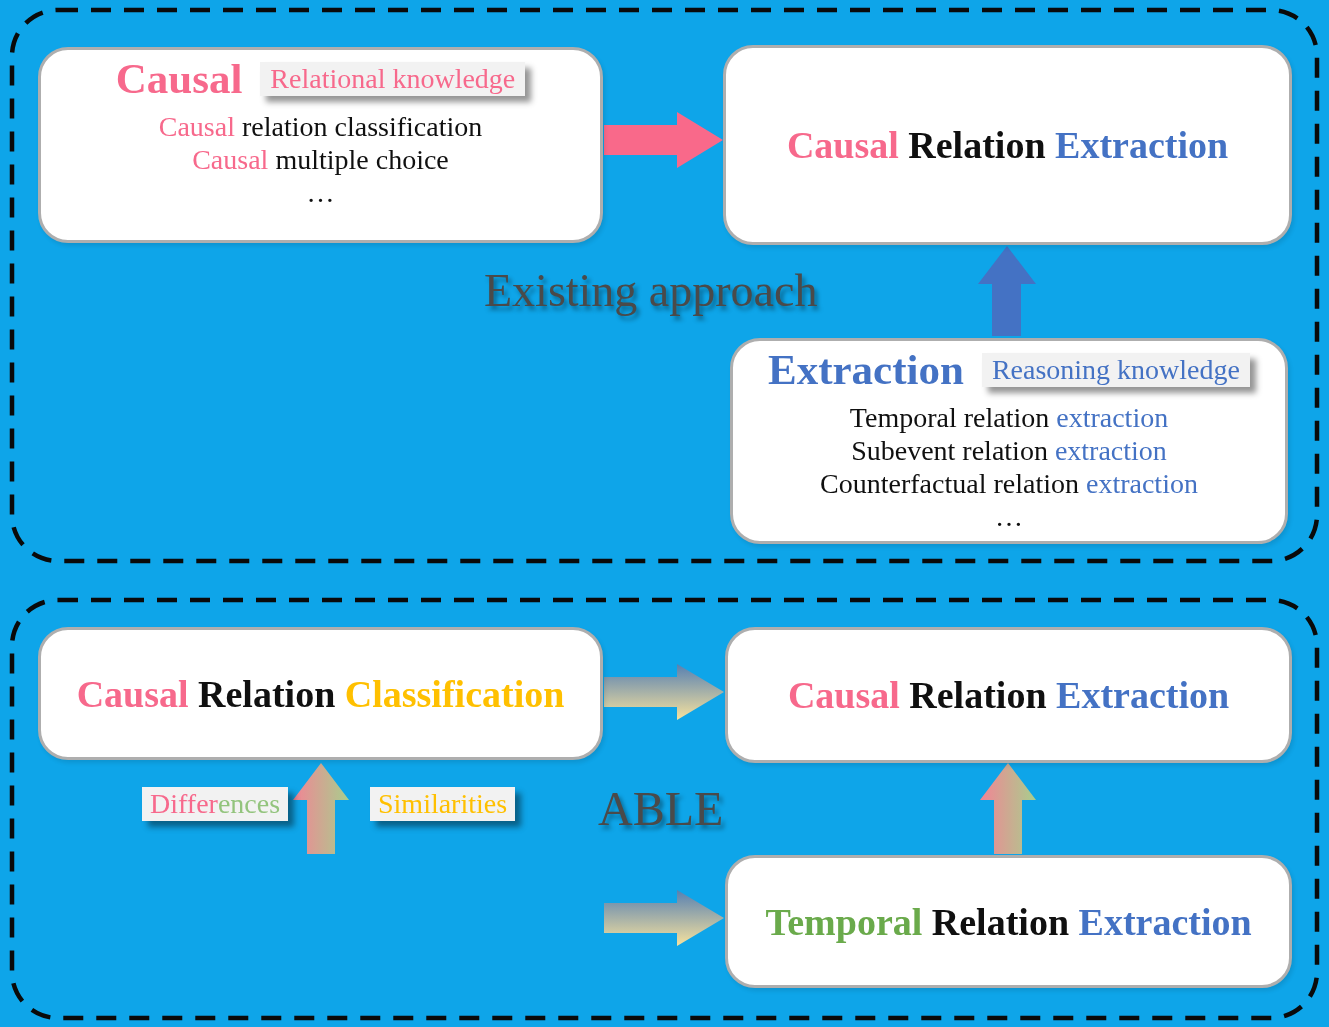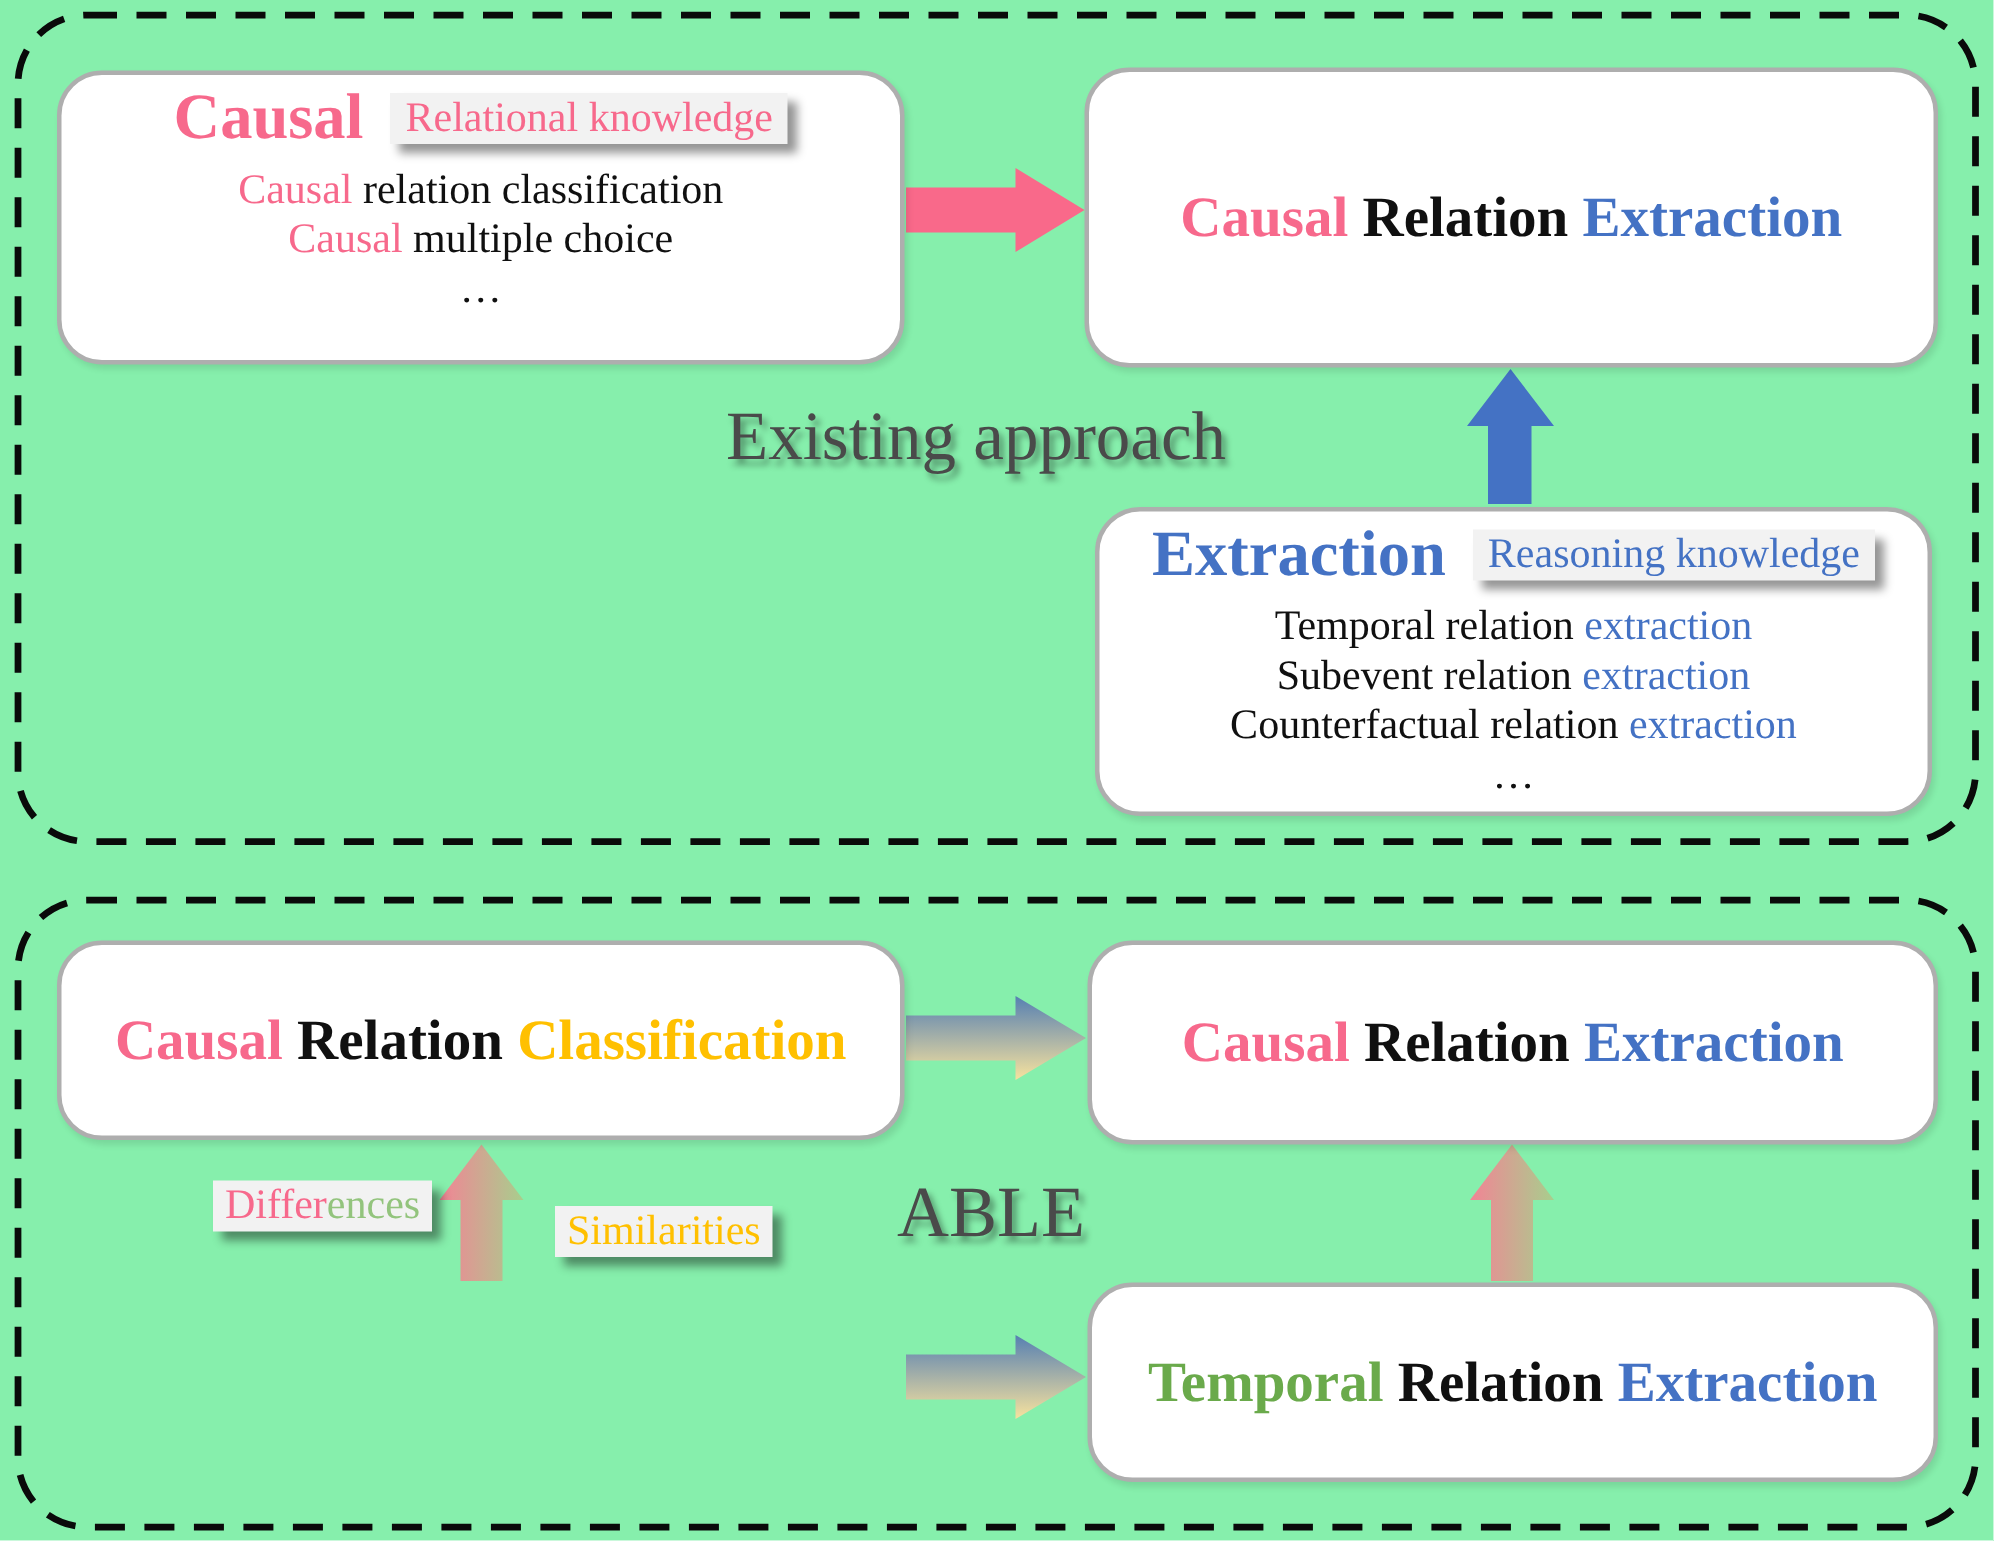--- a/index.html
+++ b/index.html
@@ -1,17 +1,17 @@
 <!DOCTYPE html>
 <html><head>
 <meta charset="utf-8">
 <style>
   html,body { margin:0; padding:0; background:#ffffff; }
   .canvas {
-    position:relative; width:1329px; height:1027px; background:#86efac;
+    position:relative; width:1329px; height:1027px; background:#0ea5e9;
     font-family:"Liberation Serif","DejaVu Serif",serif; overflow:hidden;
   }
   svg.layer { position:absolute; left:0; top:0; width:1329px; height:1027px; }
 
   .panel-box {
     position:absolute; background:#ffffff; border:3px solid #AEAEAE;
     border-radius:30px; box-sizing:border-box;
     box-shadow:2px 3px 4px rgba(0,0,0,0.10);
   }
   .heading-row {
@@ -39,21 +39,21 @@
   .arrow-label {
     position:absolute; font-size:28px; line-height:34px; padding:0 8px;
     background:#F2F2F2; box-shadow:6px 6px 6px rgba(0,0,0,0.42); white-space:nowrap;
   }
   #label-differences  { left:142px; top:787px;text-align:right; }
   #label-similarities { left:370px; top:787px; }
 
   .c-pink  { color:#F7698C; }
   .c-blue  { color:#4472C4; }
   .c-green { color:#6AAA4B; }
-  .c-gold  { color:#FFC000;margin-top:17px; }
+  .c-gold  { color:#FFC000; }
   .c-lgreen{ color:#93C47D; }
   .c-black { color:#101010; }
 
   #box-causal      { left:38px;  top:47px;  width:565px; height:196px; }
   #box-cre-top     { left:723px; top:45px;  width:569px; height:200px; }
   #box-extraction  { left:730px; top:338px; width:558px; height:206px; }
   #box-crc         { left:38px;  top:627px; width:565px; height:133px; }
   #box-cre-bottom  { left:725px; top:627px; width:567px; height:136px; }
   #box-trc         { left:38px;  top:855px; width:565px; height:133px; }
   #box-tre         { left:725px; top:855px; width:567px; height:133px; }

